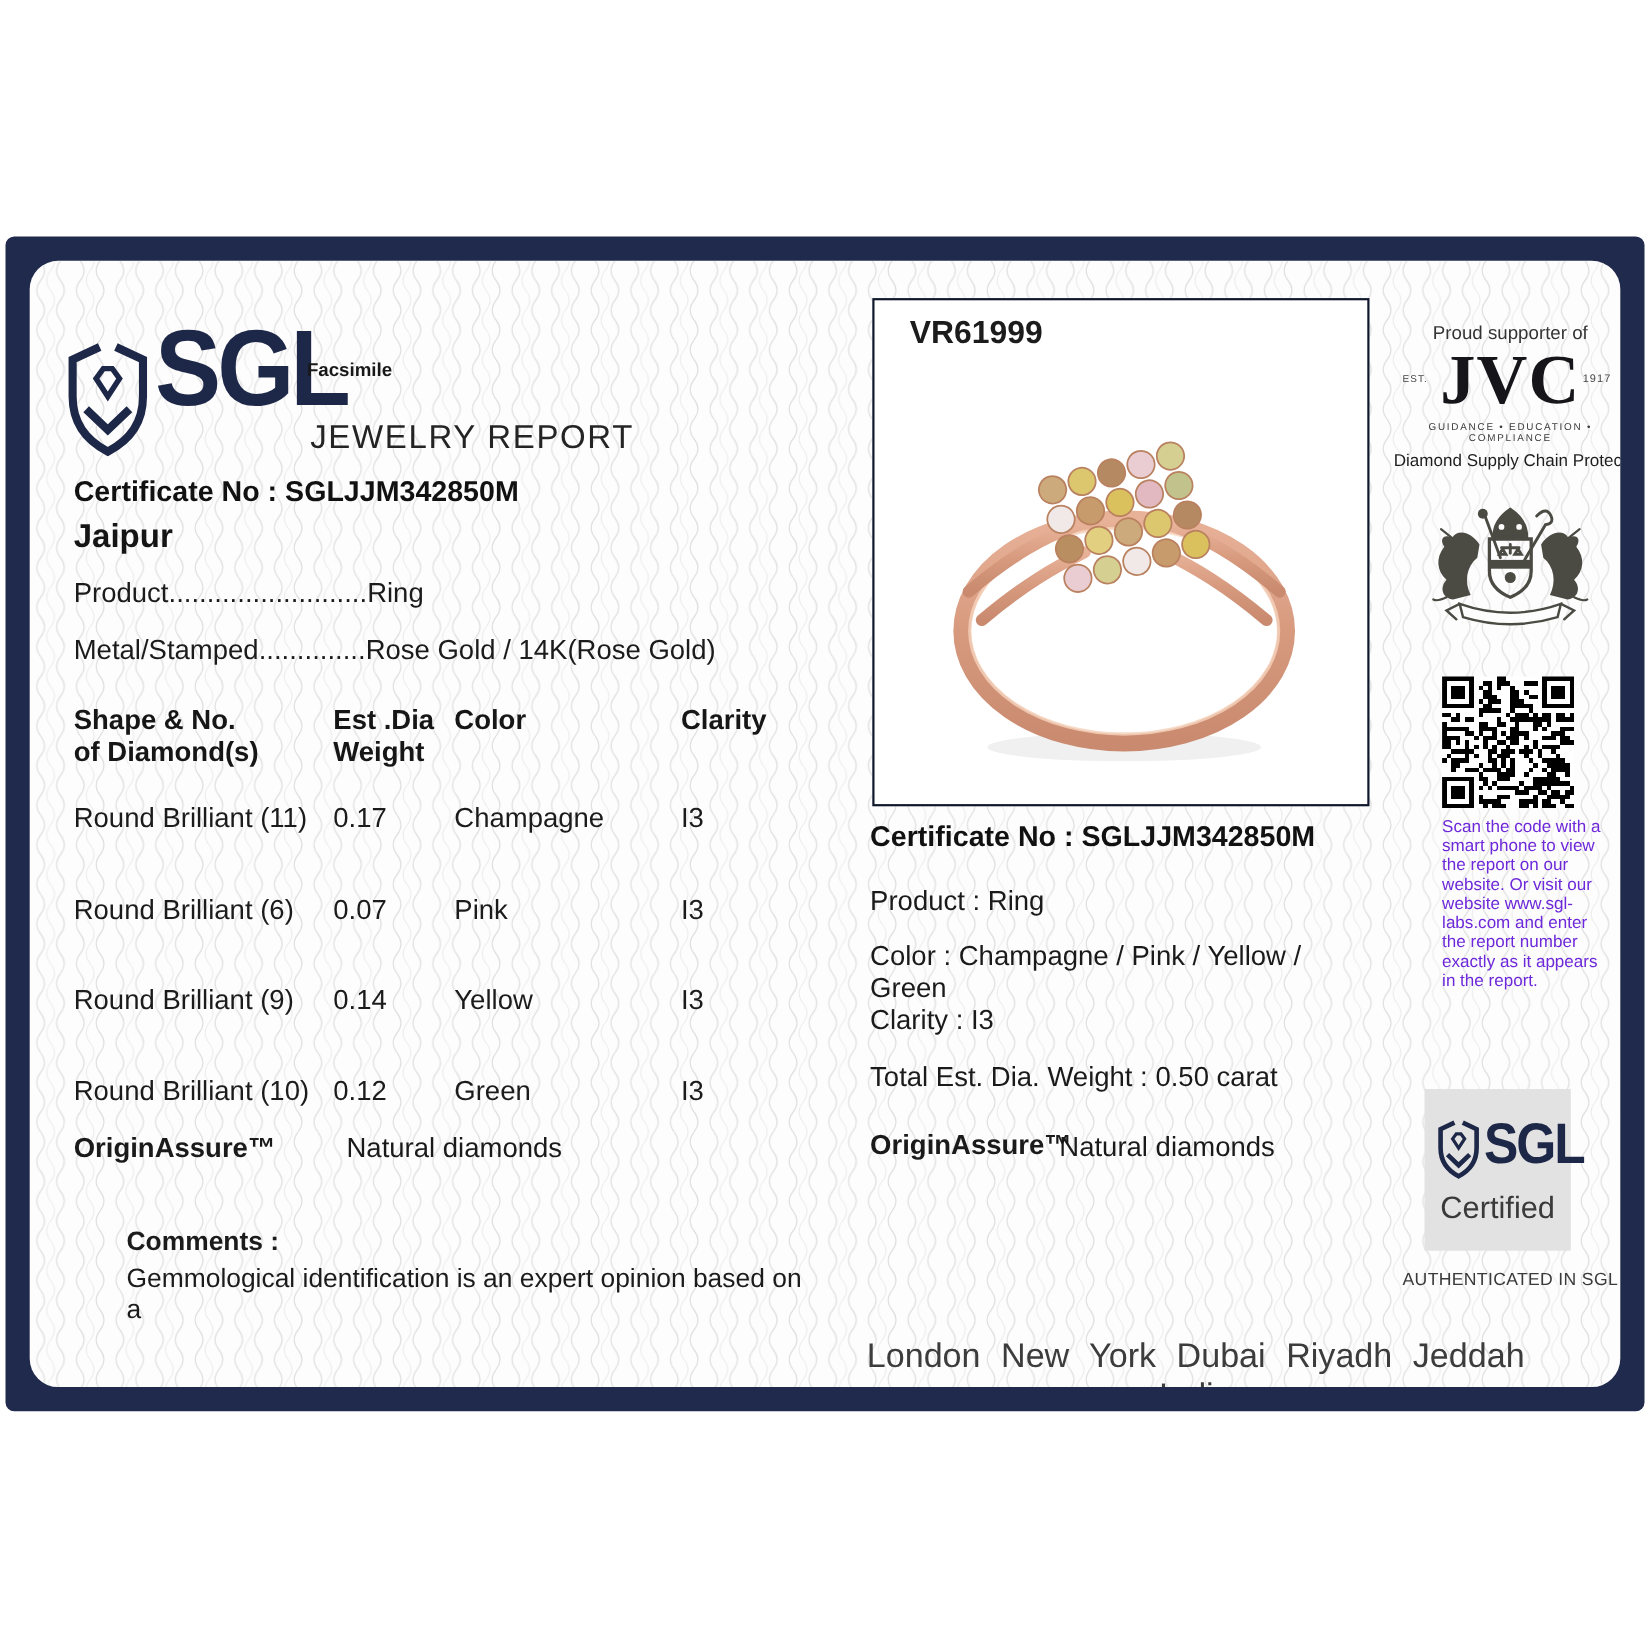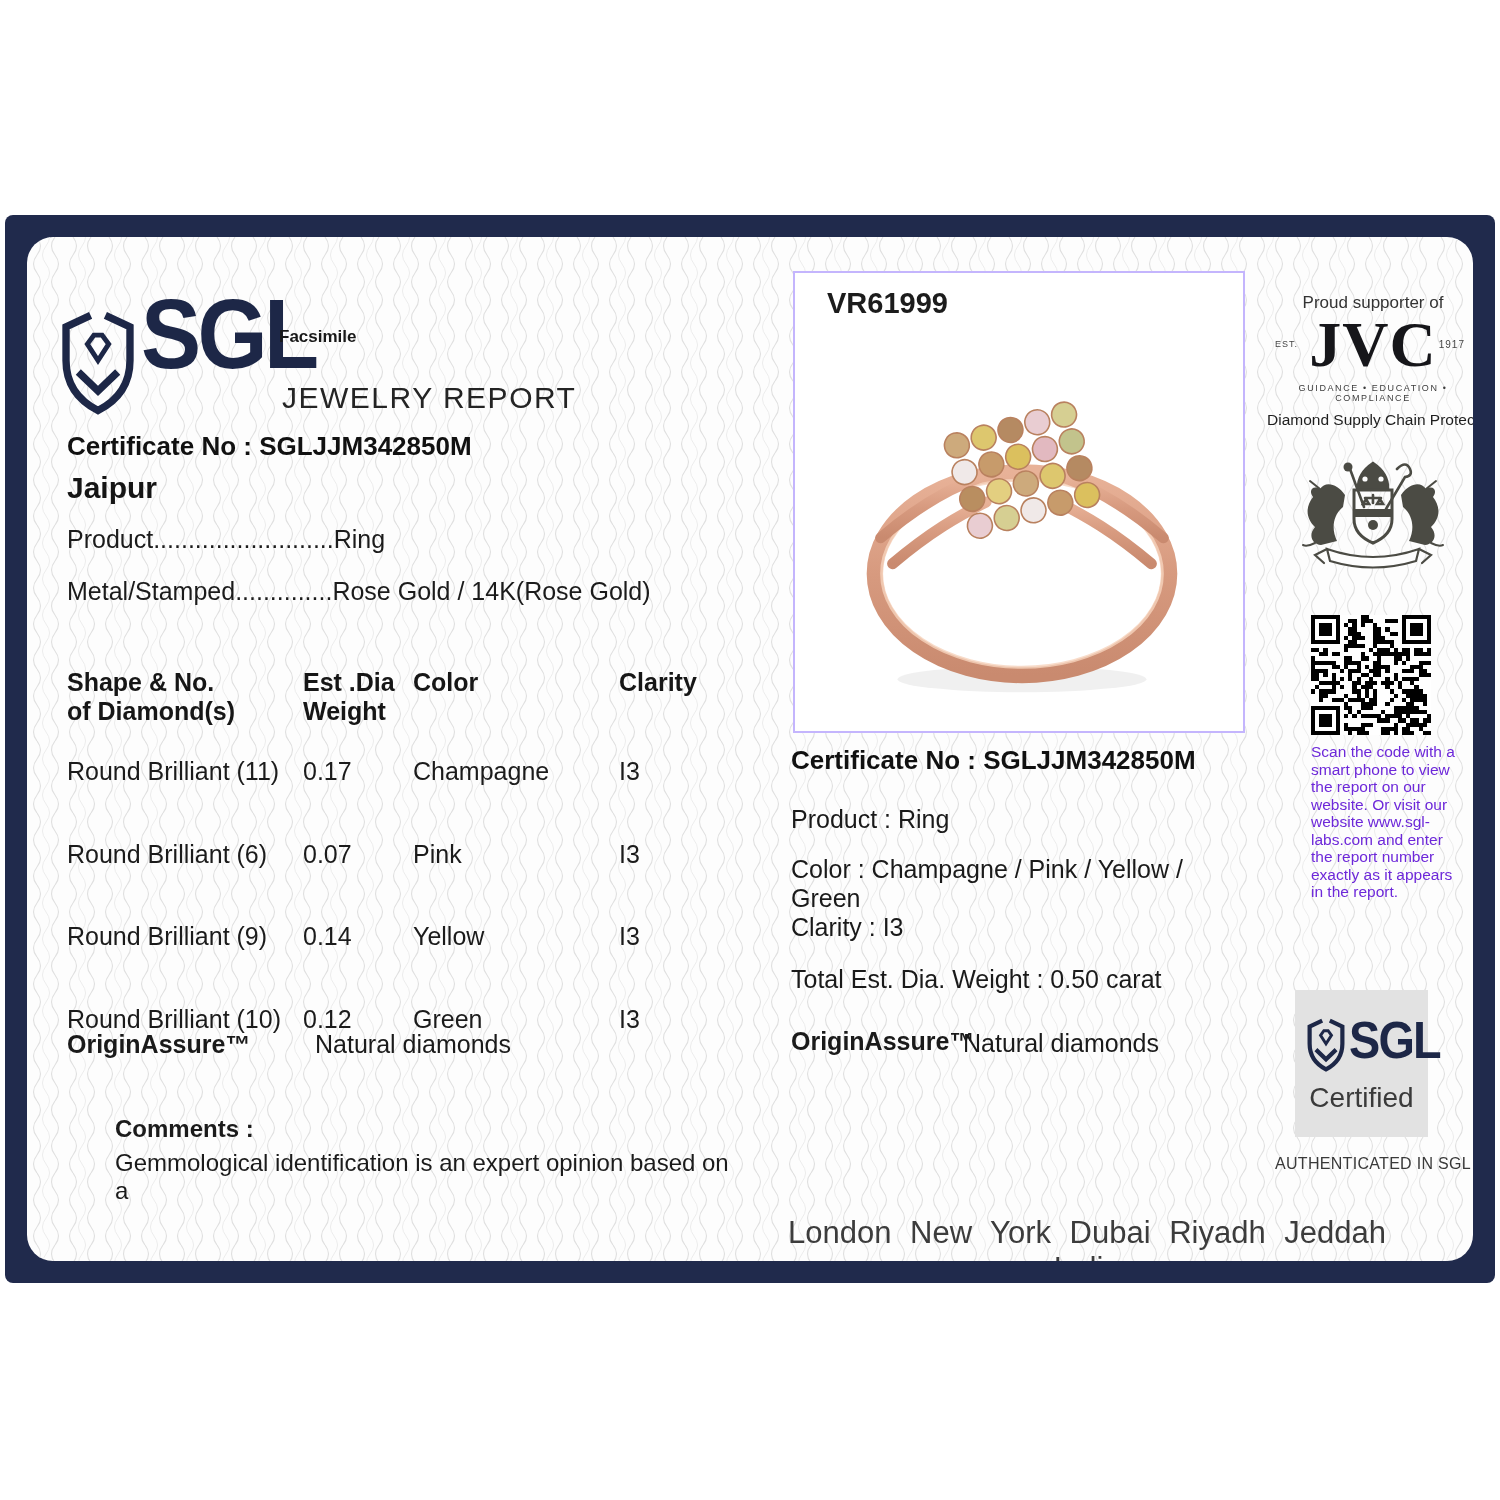--- a/index.html
+++ b/index.html
@@ -10,31 +10,31 @@
   .abs{position:absolute;z-index:2;}
   
   .logo-shield{left:30px;top:66px;width:82px;height:120px;}
   .wordmark{left:114px;top:48px;font-size:98px;font-weight:700;color:#1d2747;letter-spacing:-4px;line-height:1;transform:scaleX(.92);transform-origin:left;}
   .facsimile{left:252px;top:90px;font-size:17px;font-weight:700;color:#181818;}
   .report-title{left:255px;top:144px;font-size:30px;font-weight:400;letter-spacing:1.5px;color:#242424;}
   .certline{left:40px;top:194px;font-size:26px;font-weight:700;color:#111;}
   .city{left:40px;top:234px;font-size:30px;font-weight:700;color:#151515;}
   .fieldline{left:40px;top:288px;font-size:25px;color:#1b1b1b;}
   .fieldline2{left:40px;top:340px;font-size:25px;color:#1b1b1b;}
-  .dtable{left:40px;top:404px;width:640px;height:420px;font-size:25px;margin-top:27px;}
+  .dtable{left:40px;top:404px;width:640px;height:420px;font-size:25px;}
   .dtable .hdr{position:absolute;top:0;font-weight:700;color:#161616;line-height:1.16;}
   .dtable .trow span{position:absolute;white-space:nowrap;color:#1b1b1b;}
   .c0{left:0;} .c1{left:236px;} .c2{left:346px;} .c3{left:552px;}
   .origin-left{left:40px;top:793px;font-size:25px;}
   .origin-left .lab{font-weight:700;}
   .origin-left .val{position:absolute;left:248px;top:0;white-space:nowrap;font-weight:400;}
   .comments{left:40px;top:878px;width:620px;font-size:24px;line-height:28px;color:#1b1b1b;margin-left:48px;}
   .comments .clabel{font-weight:700;font-size:24px;margin-bottom:6px;}
   
-  .photo{left:766px;top:34px;width:452px;height:462px;background:#ffffff;border:2px solid #c4b5fd;box-sizing:border-box;}
+  .photo{left:766px;top:34px;width:452px;height:462px;background:#ffffff;border:2px solid #0f172a;box-sizing:border-box;}
   .photo-code{position:absolute;left:32px;top:14px;font-size:29px;font-weight:700;color:#1c1c1c;}
   .r-cert{left:764px;top:508px;font-size:26px;font-weight:700;color:#111;}
   .r-product{left:764px;top:568px;font-size:25px;}
   .r-colorblock{left:764px;top:618px;font-size:25px;line-height:29px;}
   .r-total{left:764px;top:728px;font-size:25px;}
   .origin-right{left:764px;top:790px;font-size:25px;}
   .origin-right .lab{font-weight:700;}
   .origin-right .val{position:absolute;left:172px;top:2px;white-space:nowrap;}
   .cities{left:750px;top:978px;width:620px;text-align:center;font-size:31px;color:#3c3c3c;word-spacing:10px;}
   

